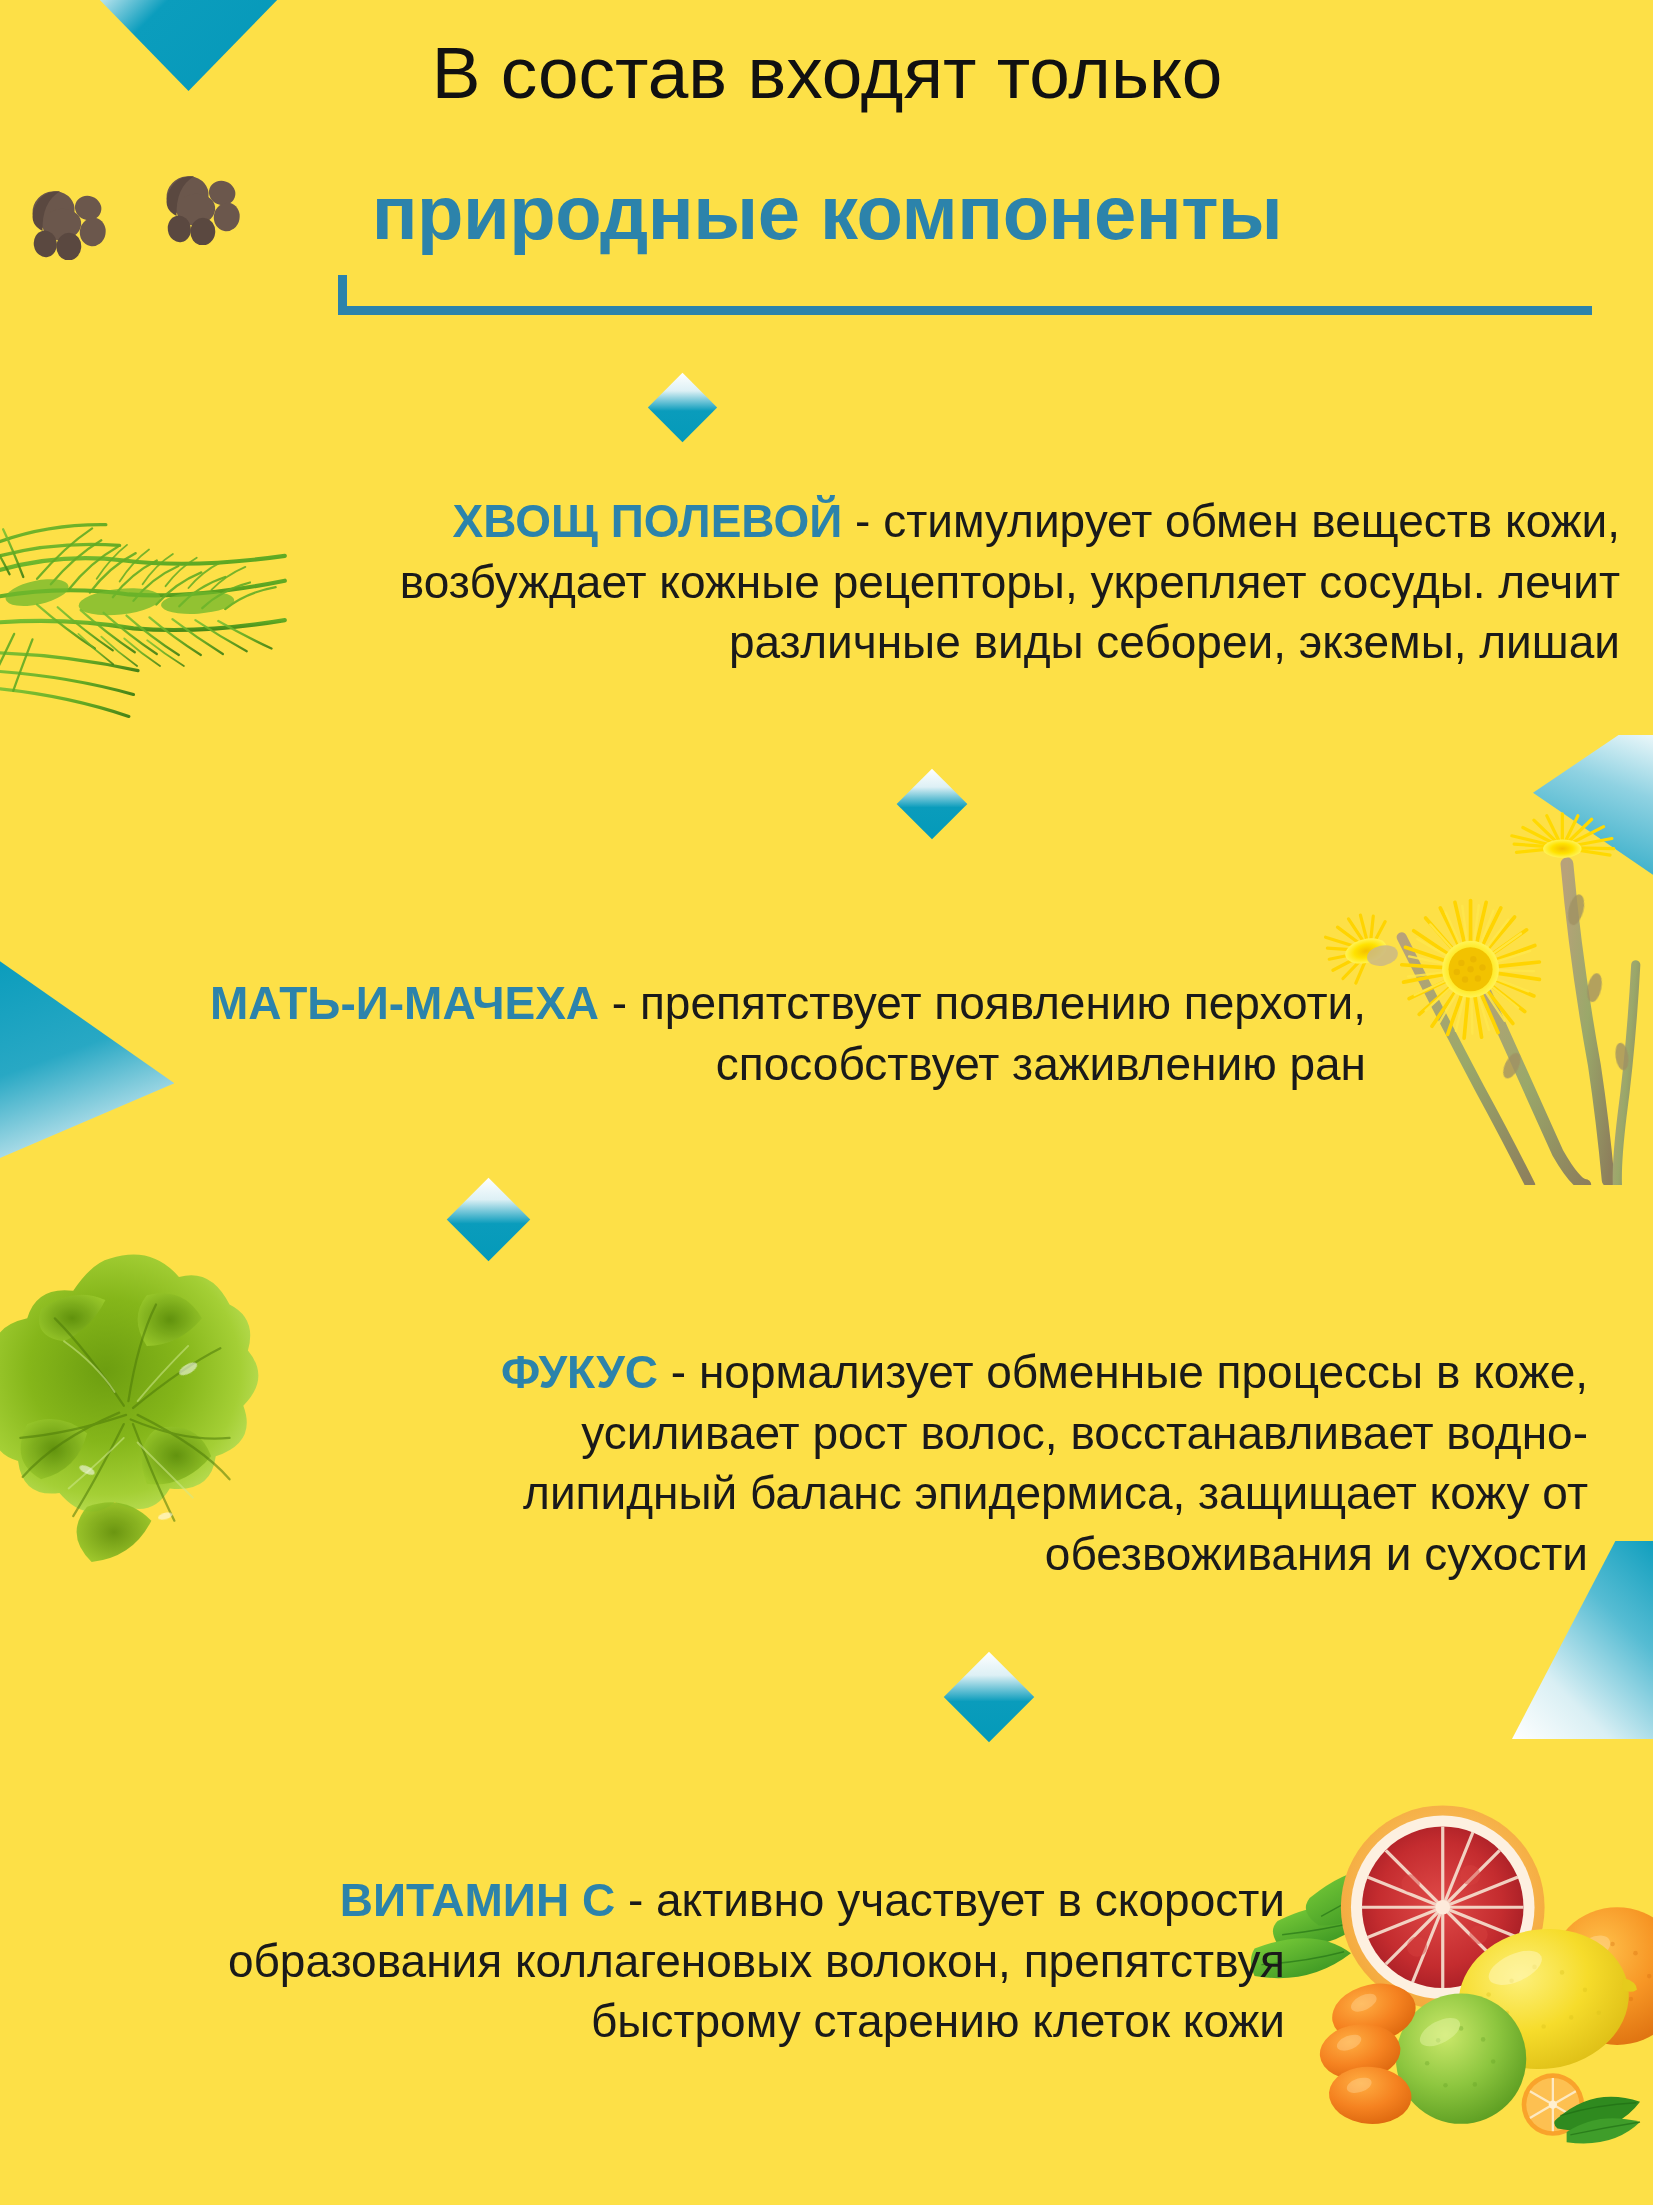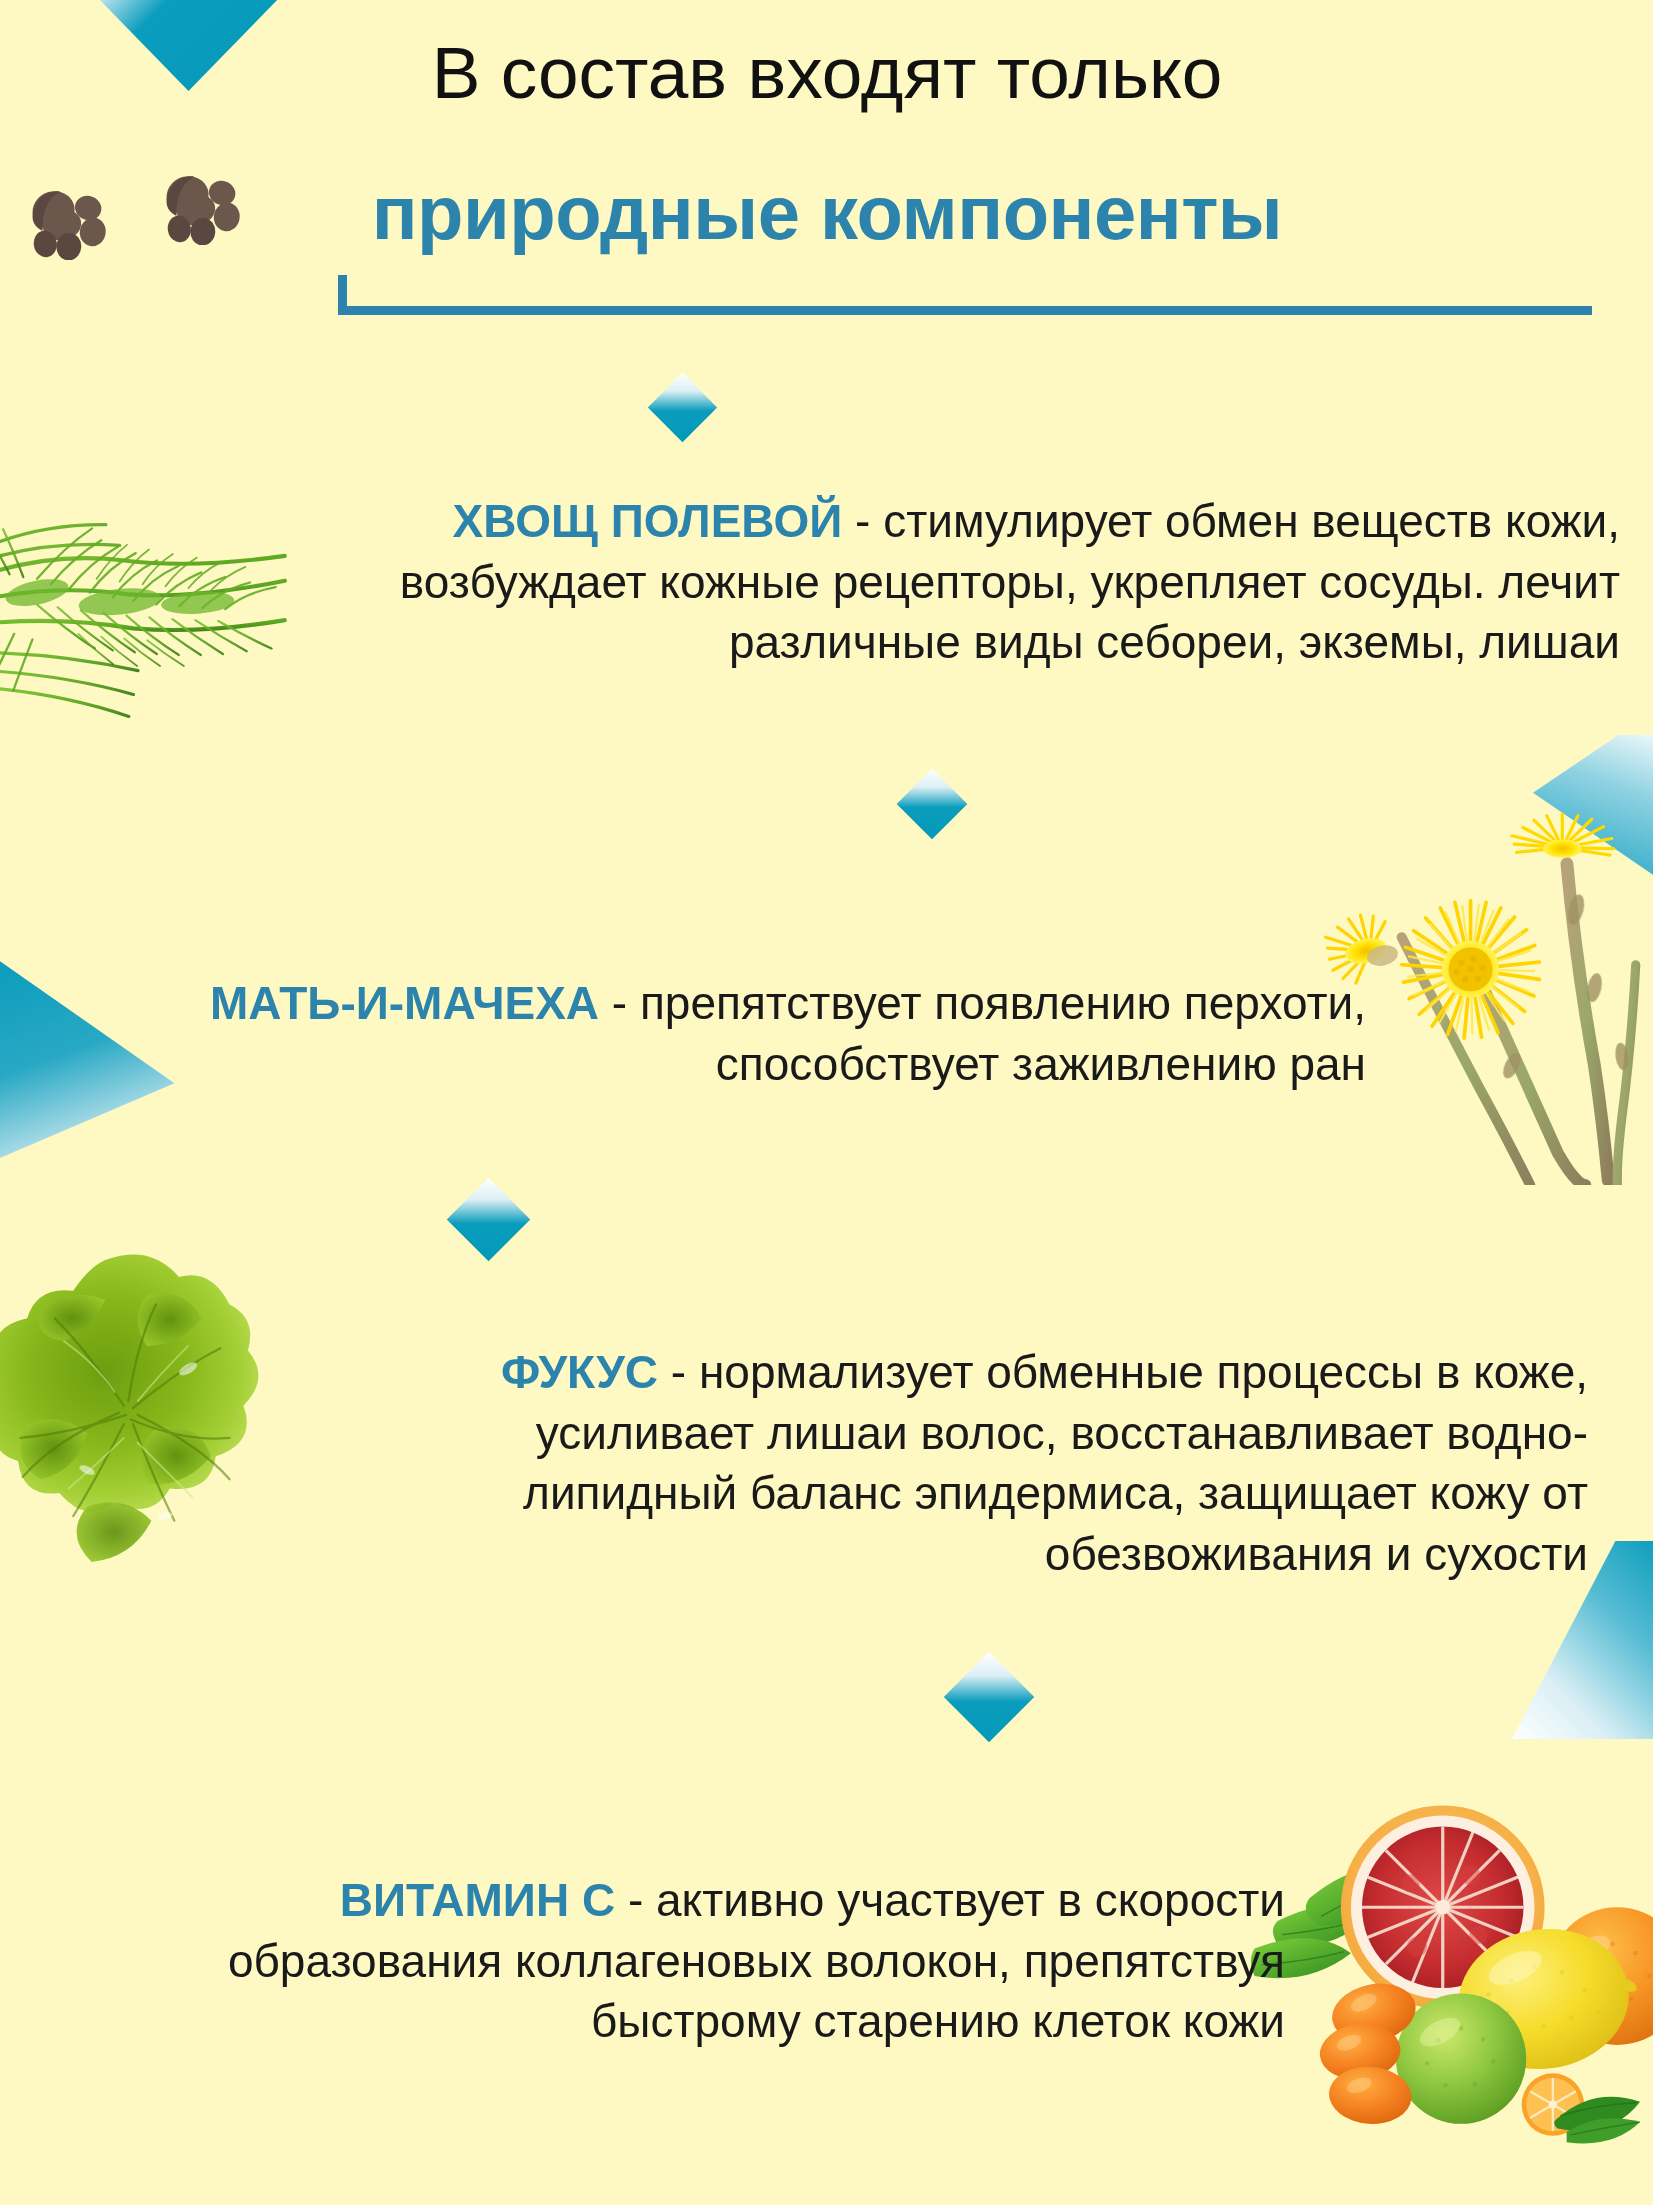--- a/index.html
+++ b/index.html
@@ -1,19 +1,19 @@
 <!DOCTYPE html>
 <html style="font-size:7.4px"><head>
 <meta charset="utf-8">
 <style>
   html,body{margin:0;padding:0;background:#fff;}
   body{width:1654px;height:2205px;position:relative;overflow:hidden;
        font-family:"Liberation Sans","DejaVu Sans",sans-serif;}
 
-  .stage{position:absolute;inset:0;width:1654px;height:2205px;background:#fef9c3;overflow:hidden;}
+  .stage{position:absolute;inset:0;width:1654px;height:2205px;background:#fde047;overflow:hidden;}
 
   
   .top-triangle{position:absolute;left:99px;top:-0.9px;width:179px;height:92px;
     background:linear-gradient(135deg,#bfe6ef 0%,#0b9dbd 26%,#0598b9 100%);
     clip-path:polygon(0 0,100% 0,50% 100%);}
 
   .left-wedge{position:absolute;left:-4.6px;top:958px;width:179px;height:202px;
     background:linear-gradient(160deg,#0a9cbc 0%,#28a8c4 45%,#cfeaf1 85%,#ffffff 100%);
     clip-path:polygon(0 0,100% 62%,0 100%);}
 
@@ -523,21 +523,21 @@
   </div>
 
   <div class="block" style="left:204px;top:973px;width:1162px;">
     <p>
       <span class="lead">МАТЬ-И-МАЧЕХА</span><span> - </span><span>препятствует появлению перхоти, способствует заживлению ран</span>
     </p>
   </div>
 
   <div class="block" style="left:393px;top:1342px;width:1195px;">
     <p>
-      <span class="lead">ФУКУС</span><span> - </span><span>нормализует обменные процессы в коже, усиливает лишаи волос, восстанавливает водно-липидный баланс эпидермиса, защищает кожу от обезвоживания и сухости</span>
+      <span class="lead">ФУКУС</span><span> - </span><span>нормализует обменные процессы в коже, усиливает рост волос, восстанавливает водно-липидный баланс эпидермиса, защищает кожу от обезвоживания и сухости</span>
     </p>
   </div>
 
   <div class="block" style="left:74px;top:1870px;width:1176px;margin-left:35px;">
     <p>
       <span class="lead">ВИТАМИН С</span><span> - </span><span>активно участвует в скорости образования коллагеновых волокон, препятствуя быстрому старению клеток кожи</span>
     </p>
   </div>
 
 </div>

